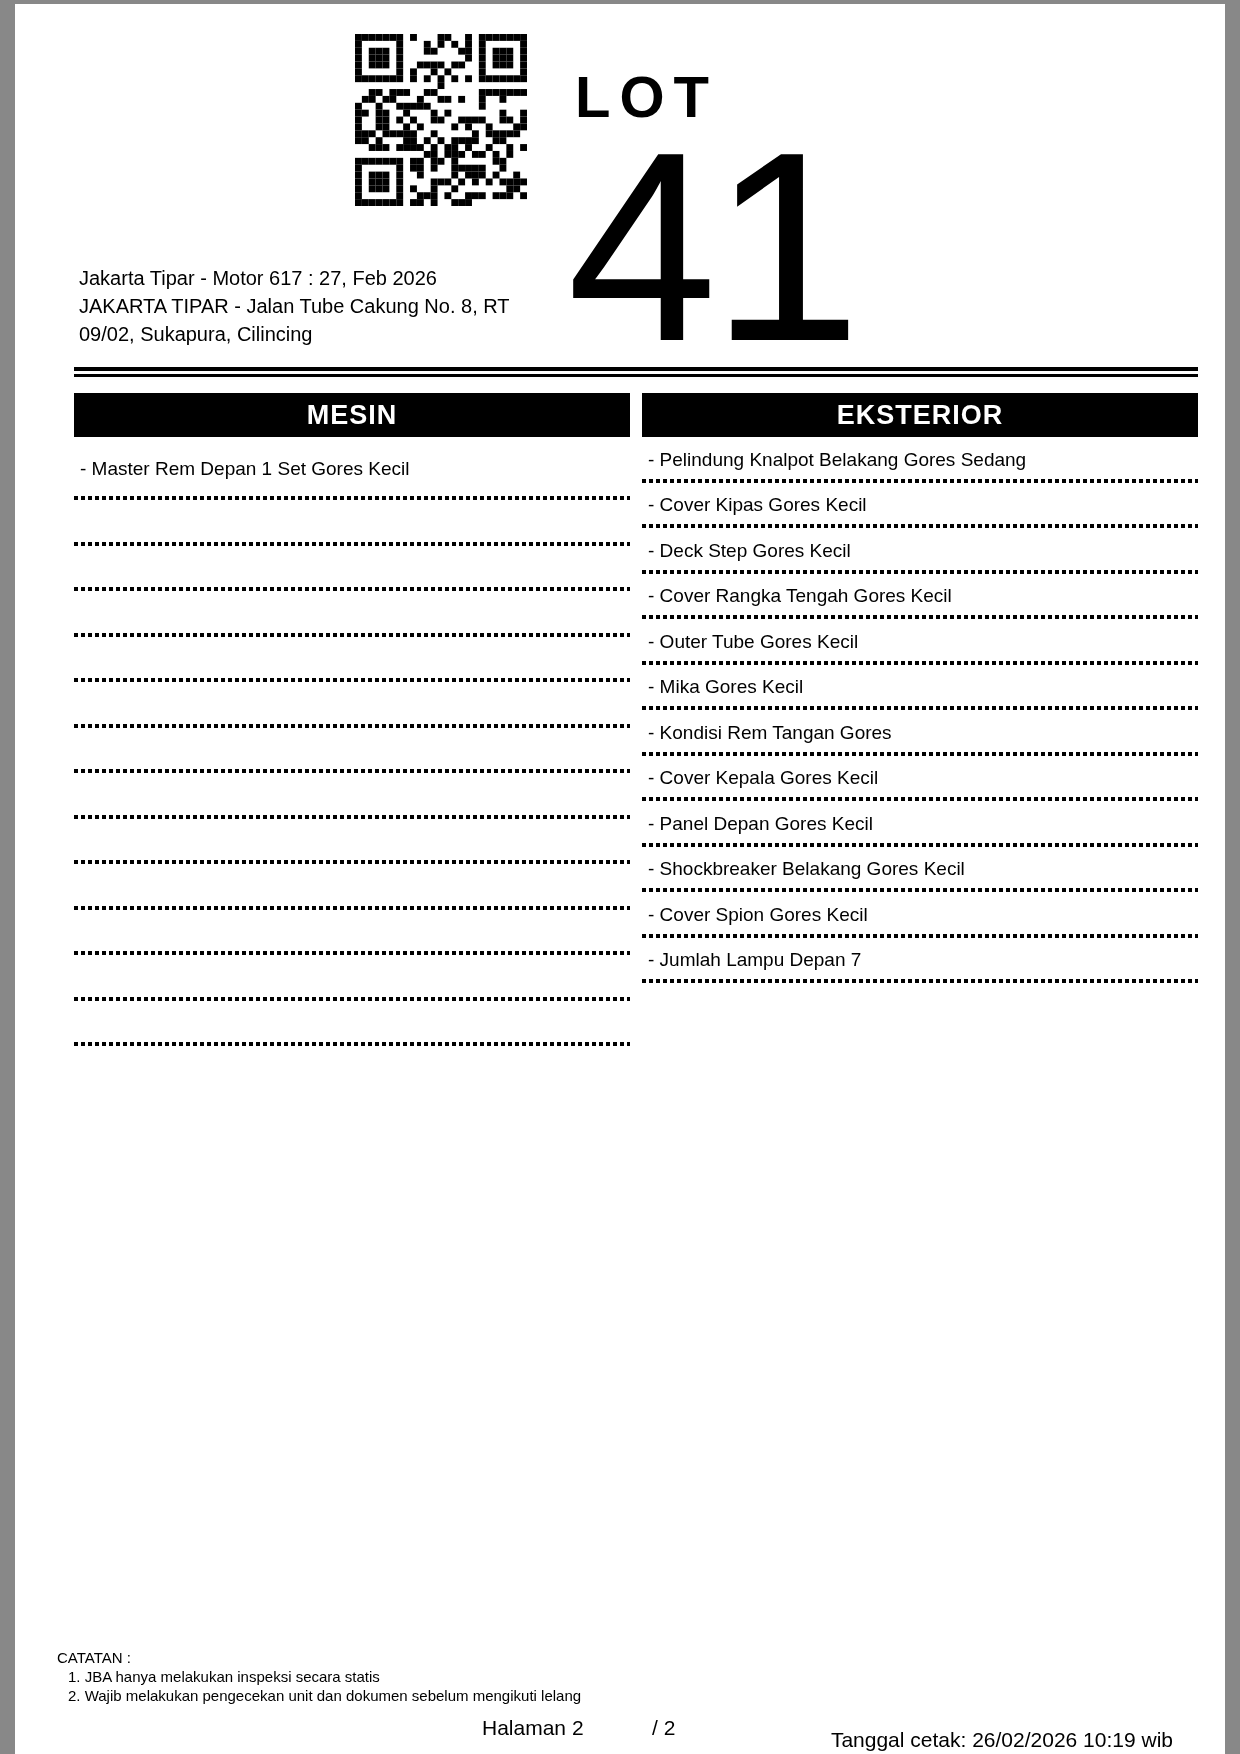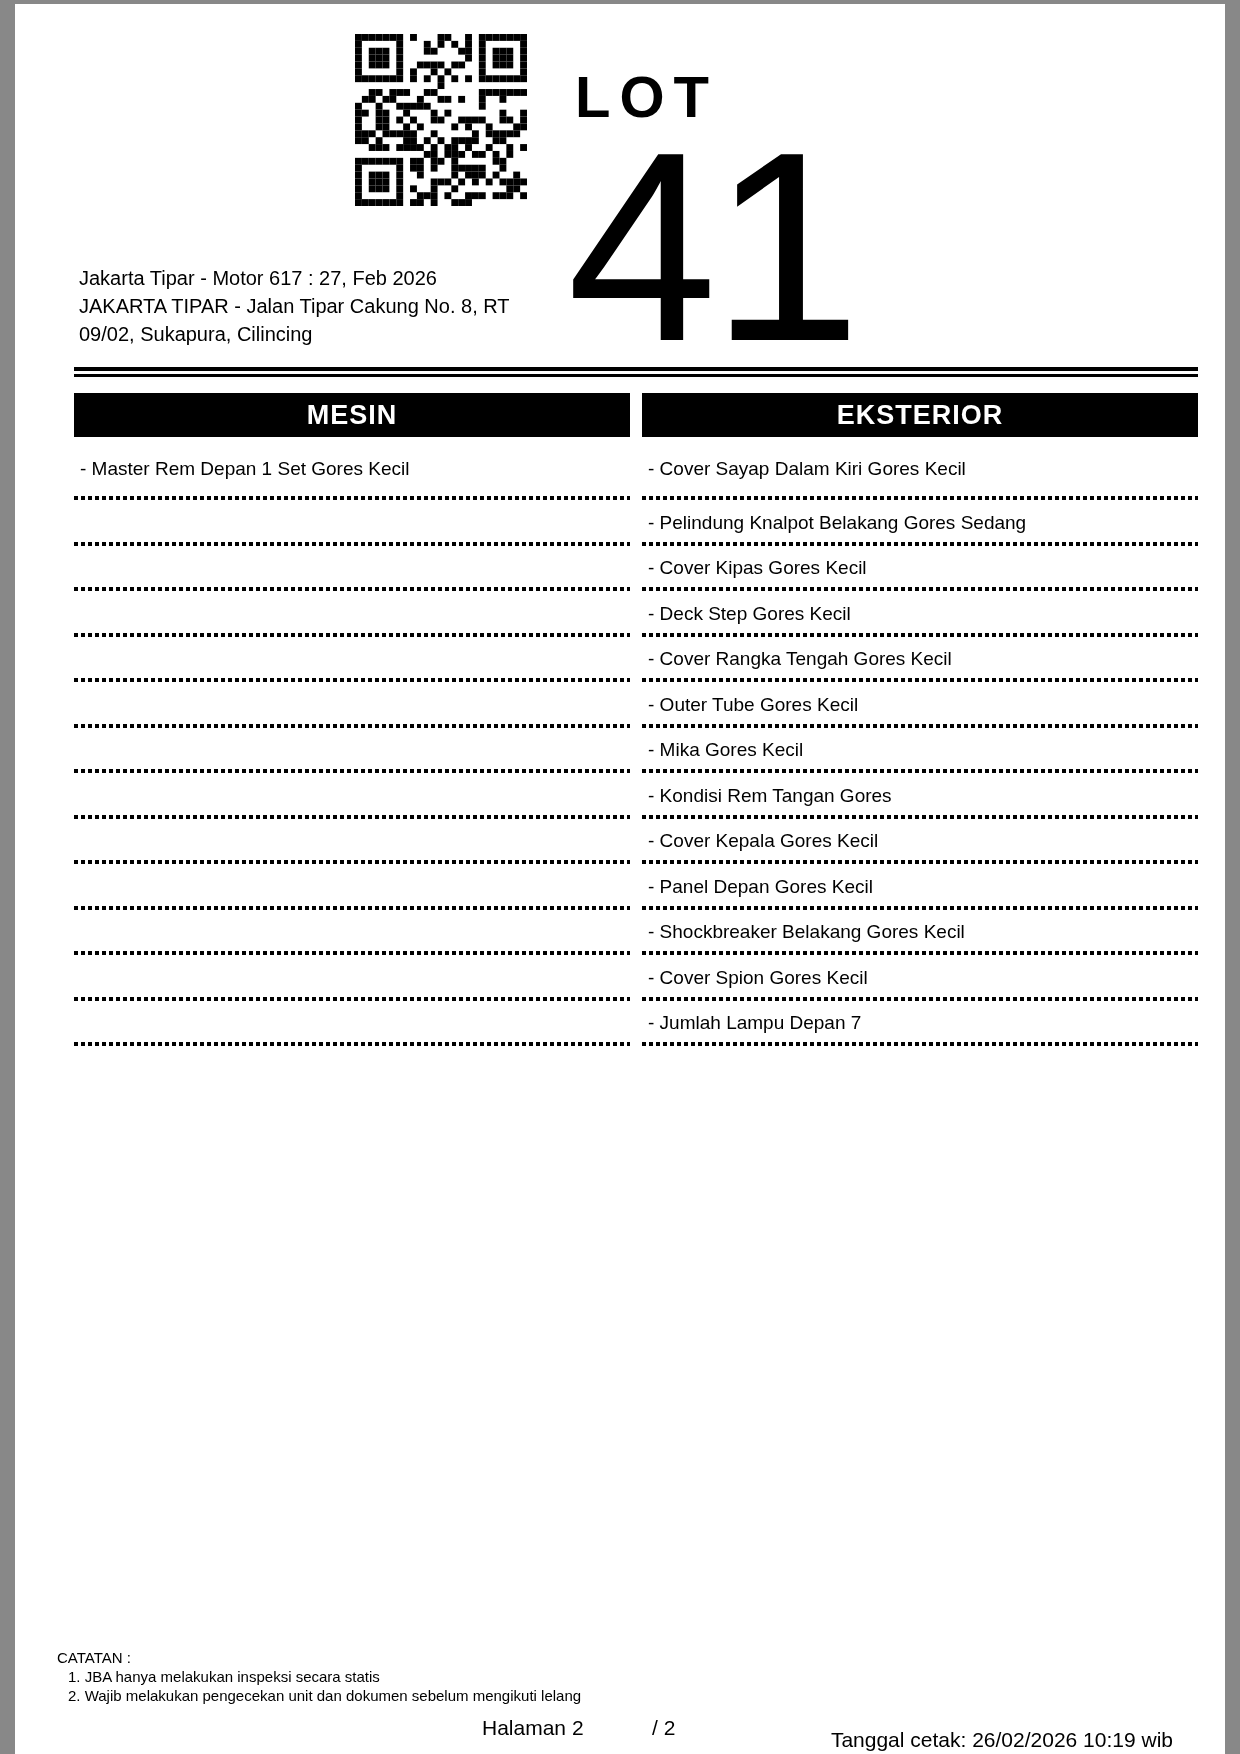--- a/index.html
+++ b/index.html
@@ -363,21 +363,21 @@
       <rect x="98" y="168" width="7" height="7" fill="#000"></rect>
       <rect x="105" y="168" width="7" height="7" fill="#000"></rect>
       <rect x="112" y="168" width="7" height="7" fill="#000"></rect>
     </svg>
 
   <div class="lot-label">LOT</div>
   <div class="lot-number">41</div>
 
   <div class="address">
     <div>Jakarta Tipar - Motor 617 : 27, Feb 2026</div>
-    <div>JAKARTA TIPAR - Jalan Tipar Cakung No. 8, RT</div>
+    <div>JAKARTA TIPAR - Jalan Tube Cakung No. 8, RT</div>
     <div>09/02, Sukapura, Cilincing</div>
   </div>
 
   <div class="double-rule"></div>
 
   <div class="table-wrap">
     <div class="t-col">
       <div class="t-head">MESIN</div>
       <div class="t-rows">
           <div class="t-row first">- Master Rem Depan 1 Set Gores Kecil</div>
@@ -391,21 +391,20 @@
           <div class="t-row"></div>
           <div class="t-row"></div>
           <div class="t-row"></div>
           <div class="t-row"></div>
           <div class="t-row"></div>
         </div>
     </div>
     <div class="t-col">
       <div class="t-head">EKSTERIOR</div>
       <div class="t-rows">
-          <div class="t-row first">- Cover Sayap Dalam Kiri Gores Kecil</div>
           <div class="t-row">- Pelindung Knalpot Belakang Gores Sedang</div>
           <div class="t-row">- Cover Kipas Gores Kecil</div>
           <div class="t-row">- Deck Step Gores Kecil</div>
           <div class="t-row">- Cover Rangka Tengah Gores Kecil</div>
           <div class="t-row">- Outer Tube Gores Kecil</div>
           <div class="t-row">- Mika Gores Kecil</div>
           <div class="t-row">- Kondisi Rem Tangan Gores</div>
           <div class="t-row">- Cover Kepala Gores Kecil</div>
           <div class="t-row">- Panel Depan Gores Kecil</div>
           <div class="t-row">- Shockbreaker Belakang Gores Kecil</div>

